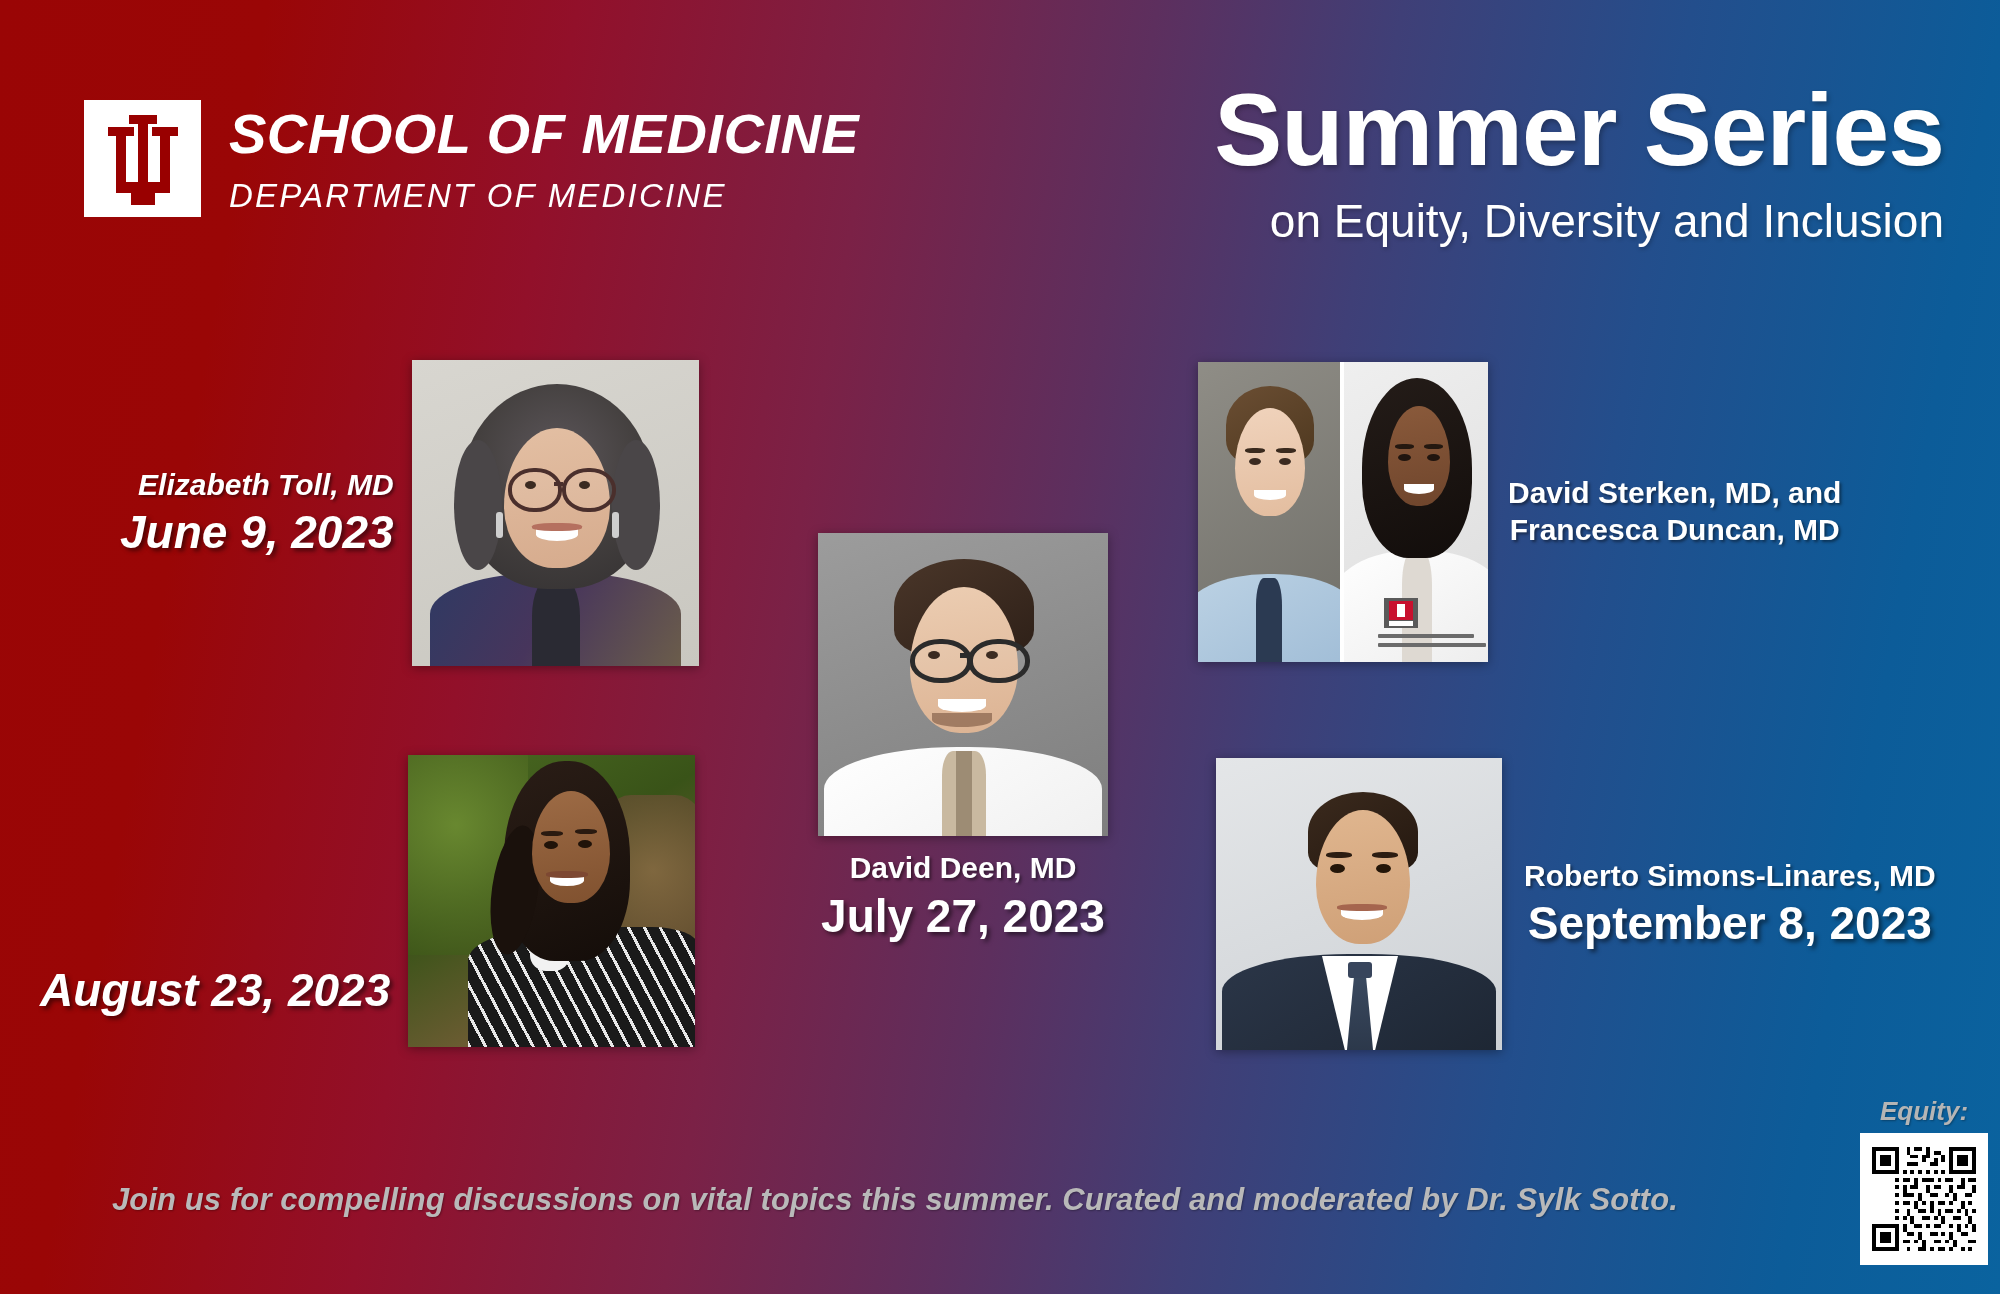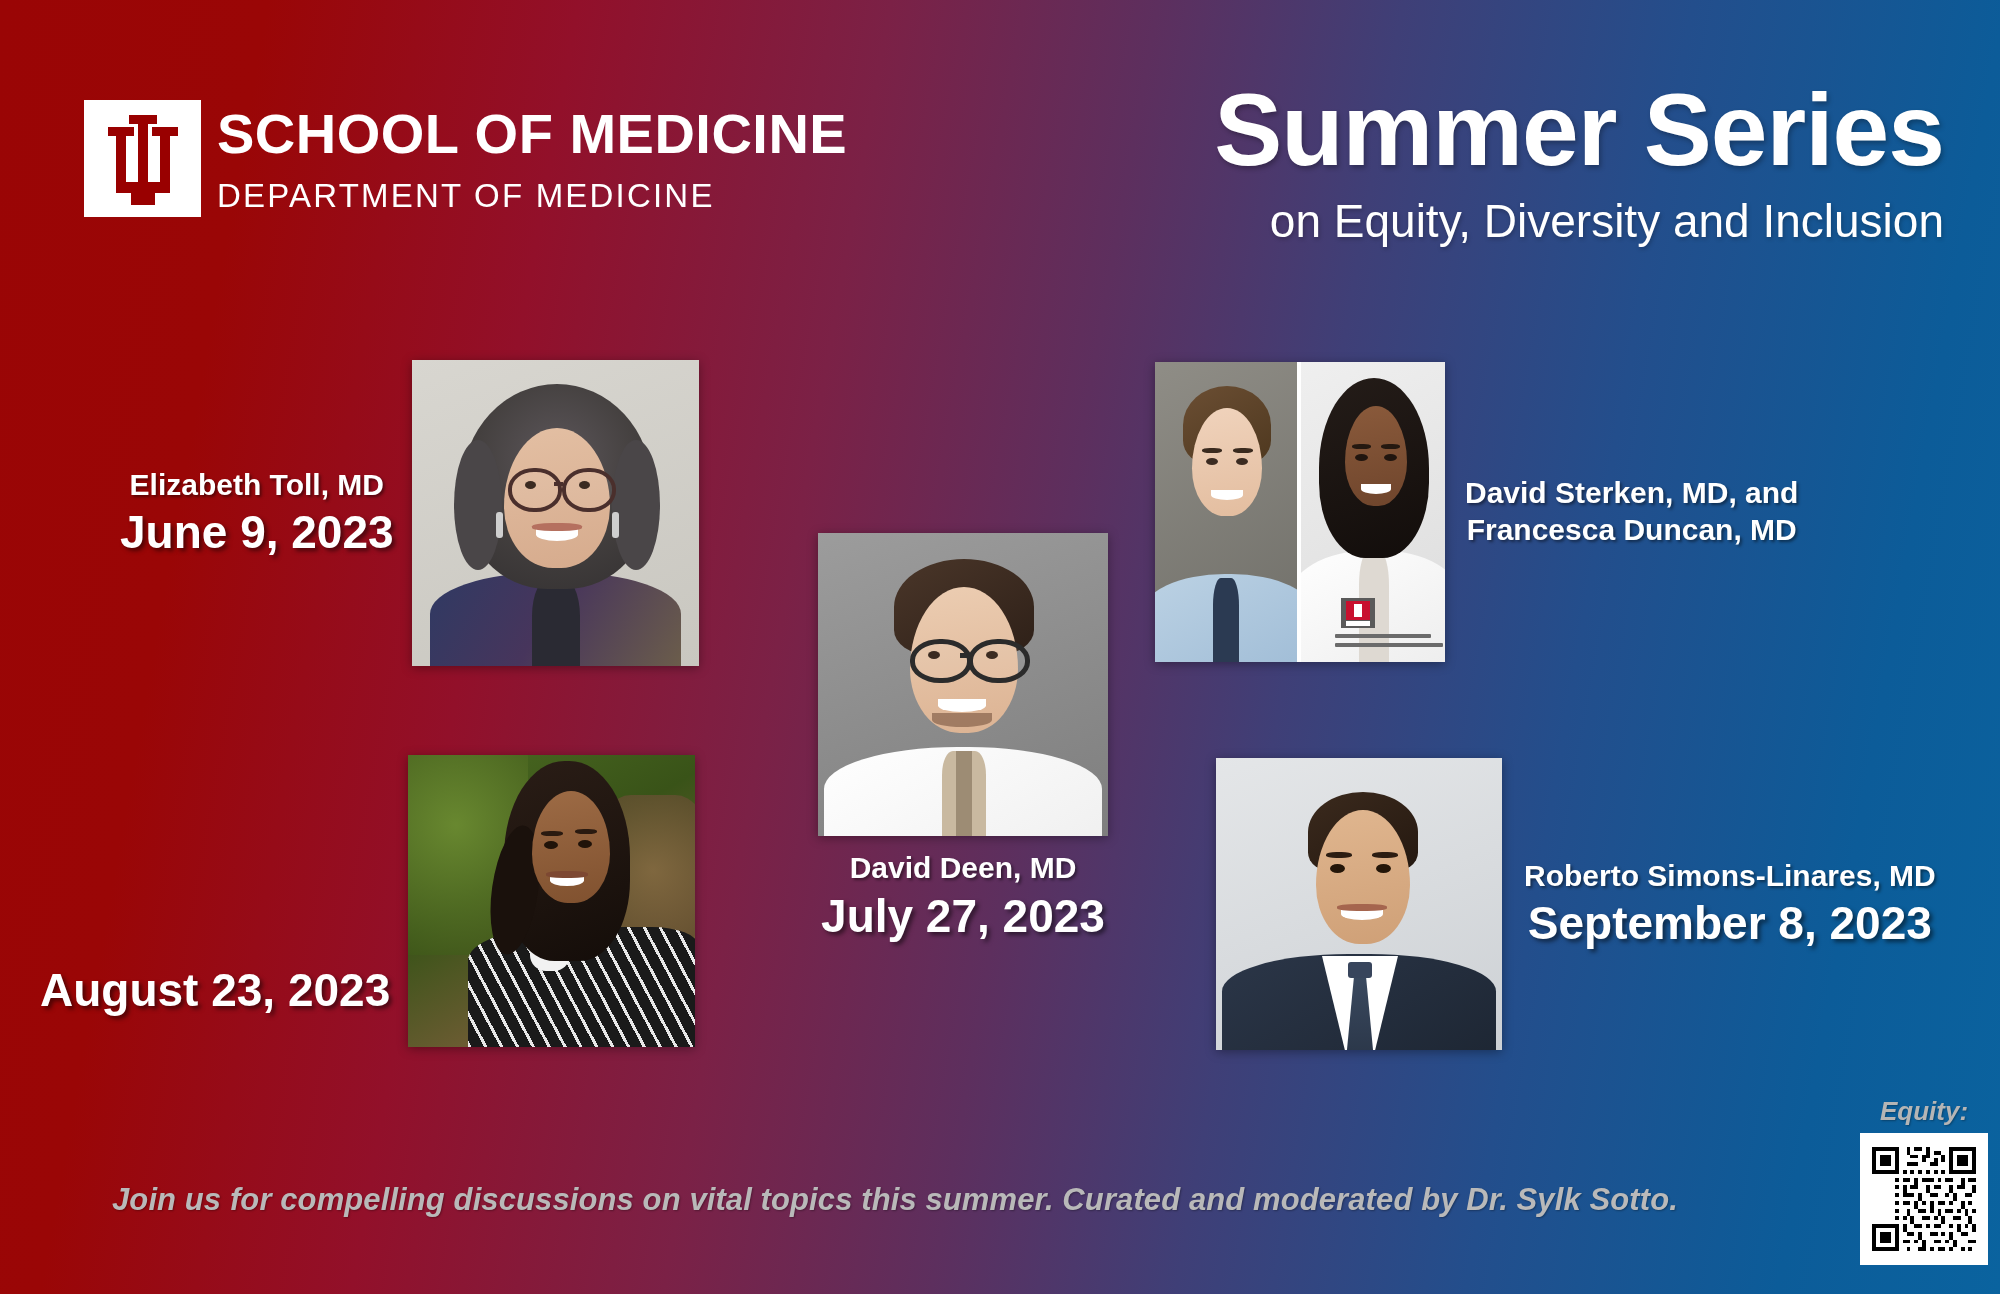--- a/index.html
+++ b/index.html
@@ -43,22 +43,23 @@
     width: 117px;
     height: 117px;
     background: #ffffff;
     display: flex;
     align-items: center;
     justify-content: center;
     flex: none;
   }
   .iu-mark svg { display: block; }
   .iu-wordmark {
-    margin-left: 16px;
+    margin-left: 28px;
     padding-top: 6px;
+    font-style: italic;
   }
   .iu-title {
     color: #ffffff;
     font-size: 56px;
     font-weight: bold;
     letter-spacing: 0.5px;
     line-height: 1;
     white-space: nowrap;
     font-stretch: condensed;
   }
@@ -97,21 +98,21 @@
     text-shadow: 1px 2px 4px rgba(0,0,0,0.25);
   }
 
   
   .speaker {
     position: absolute;
     display: flex;
     align-items: center;
   }
   .speaker-text { white-space: nowrap; }
-  .speaker-text.align-right { text-align: center; }
+  .speaker-text.align-right { text-align: right; font-style: italic; }
   .speaker-text.align-left  { text-align: center; }
   .speaker-text.align-center{ text-align: center; }
 
   .sp-name {
     color: #ffffff;
     font-size: 30px;
     font-weight: bold;
     line-height: 1.22;
     text-shadow: 2px 2px 3px rgba(0,0,0,0.45);
   }
@@ -246,21 +247,21 @@
       <div class="eye" style="left:167px;top:121px;width:11px;height:8px;"></div>
 
       <div class="mouth" style="left:124px;top:168px;width:42px;height:13px;"></div>
       <div class="lips" style="left:120px;top:163px;width:50px;height:8px;background:#b5705f;"></div>
 
       <div class="layer" style="left:84px;top:152px;width:7px;height:26px;background:#cfcfcf;border-radius:3px;"></div>
       <div class="layer" style="left:200px;top:152px;width:7px;height:26px;background:#cfcfcf;border-radius:3px;"></div>
     </div>
   </div>
 
-  <div class="speaker" style="left:1155px; top:362px;">
+  <div class="speaker" style="left:1198px; top:362px;">
     <div class="photo" style="width:290px;height:300px;background:#ffffff;display:flex;">
 
       <div style="position:relative;width:142px;height:300px;overflow:hidden;background:linear-gradient(150deg,#8f8d86,#6f6e68);">
         <div class="torso" style="left:-12px;top:212px;width:170px;height:100px;background:linear-gradient(150deg,#bcd2e4,#9fbcd6);"></div>
         <div class="layer" style="left:58px;top:216px;width:26px;height:90px;background:#2b3a52;border-radius:30% 30% 0 0;"></div>
         <div class="hair" style="left:28px;top:24px;width:88px;height:78px;background:linear-gradient(150deg,#6b4e33,#4e381f);border-radius:50% 50% 30% 30%;"></div>
         <div class="face" style="left:37px;top:46px;width:70px;height:108px;background:linear-gradient(170deg,#f0d3bc,#e3bd9f);"></div>
         <div class="brow" style="left:47px;top:86px;width:20px;height:5px;"></div>
         <div class="brow" style="left:78px;top:86px;width:20px;height:5px;"></div>
         <div class="eye" style="left:51px;top:96px;width:12px;height:7px;"></div>

